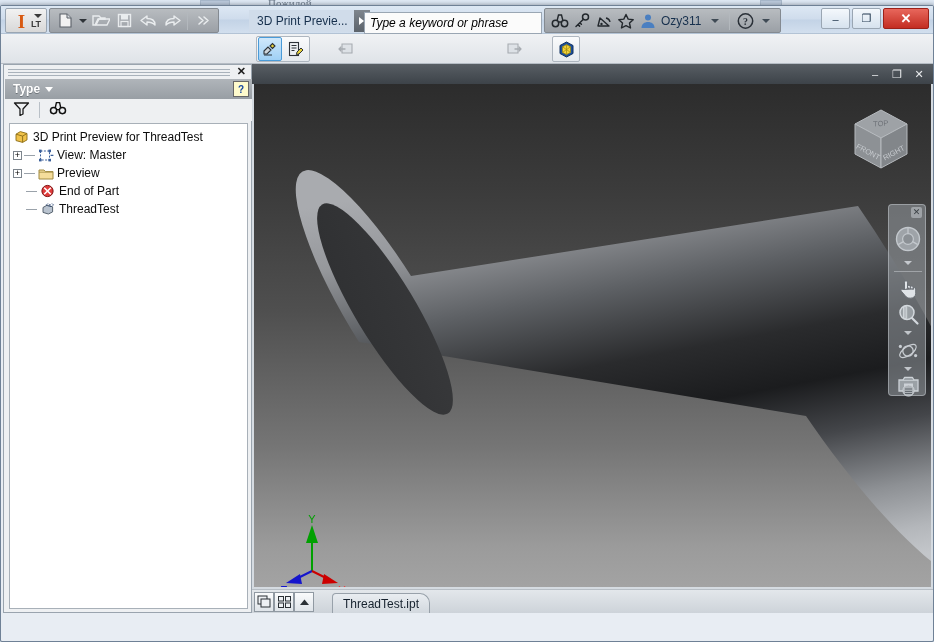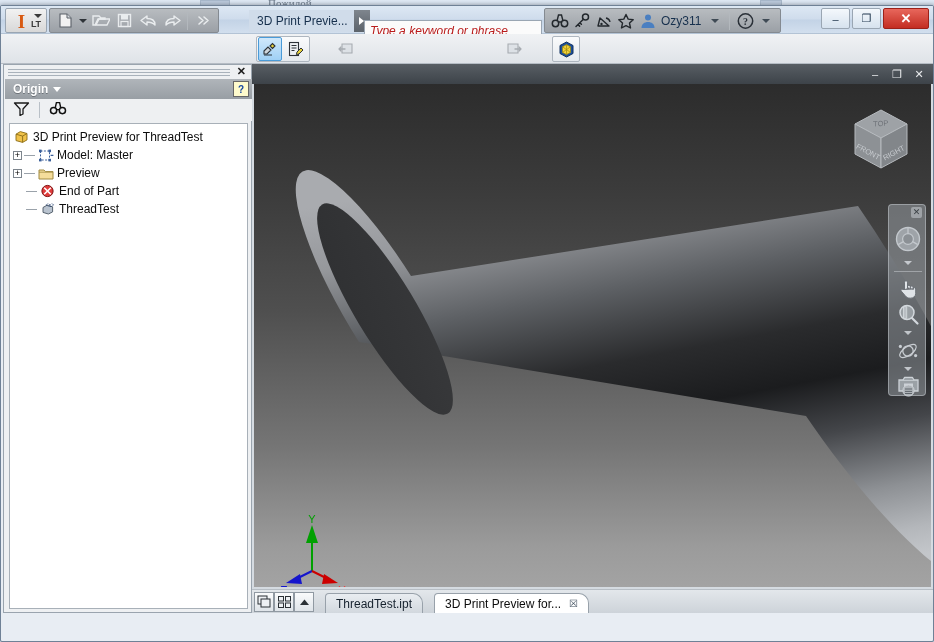--- a/index.html
+++ b/index.html
@@ -90,23 +90,23 @@
   }
   .doc-title .name {
     background: #d0dcea; padding: 2px 6px 2px 8px; font-size: 12px; color: #17304d;
     height: 22px; line-height: 18px;
   }
   .doc-title .arrow {
     width: 16px; height: 22px; background: linear-gradient(#7e858d,#5c636b);
     display:flex; align-items:center; justify-content:center;
   }
   .search-box {
-    position: absolute; left: 363px; top: 14px; width: 178px; height: 22px;
+    position: absolute; left: 363px; top: 6px; width: 178px; height: 22px;
     background: #fbfbfb; border: 1px solid #9aa6b3;
-    font-style: italic; color: #b91c1c; font-size: 12px;
+    font-style: italic; color: #000000; font-size: 12px;
     padding: 3px 0 0 5px;
   }
   .tb-right {
     position: absolute; left: 543px; top: 2px; height: 25px;
     background: linear-gradient(#b8bcc0,#9ba0a6);
     border: 1px solid #848a91; border-radius: 2px;
     display: flex; align-items: center; padding: 0 4px;
   }
   .tb-right .ic { width: 22px; height: 21px; display:flex; align-items:center; justify-content:center; }
   .tb-right .uname { font-size: 12px; color: #17304d; padding: 0 4px 0 2px; }
@@ -276,21 +276,21 @@
     width: 20px; height: 20px; margin-bottom:1px;
     border:1px solid #9099a2; background: linear-gradient(#fafbfc,#dfe4e9);
     display:flex;align-items:center;justify-content:center;
   }
   .dtab {
     height: 20px; margin-bottom:0; padding: 4px 10px;
     display:flex; align-items:center; font-size:12px; color:#16222e;
     border:1px solid #98a1aa; border-bottom:none;
     border-radius: 4px 10px 0 0;
     background: linear-gradient(#e9edf1,#d2d8de);
-    margin-left: 11px;
+    margin-left: 18px;
   }
   .dtab.active { background: #ffffff; color:#0d0d0d; }
   .dtab .xmark { margin-left:8px; font-size:10px; color:#41505f; }
 
   
   .statusbar {
     position:absolute; left:0; bottom:0; width:932px; height:28px;
     background: linear-gradient(#f2f4f6,#dcdfe3);
     border-top:1px solid #b7bec5;
     display:flex; align-items:center;
@@ -486,21 +486,21 @@
 
     <div class="browser">
       <div class="grip">
           <i></i>
           <i></i>
           <i></i>
         </div>
       <div class="grip-x">✕</div>
 
       <div class="browser-head">
-        <div class="t">Origin</div>
+        <div class="t">Type</div>
         <div class="dcaret"></div>
         <div class="helpic">?</div>
       </div>
 
       <div class="browser-tools">
         <div>
           <svg width="17" height="15" viewBox="0 0 17 15">
               <path d="M1.5 2h14l-5.5 6v5l-3 1.5V8z" fill="none" stroke="#1b1b1b" stroke-width="1.3" stroke-linejoin="round"></path>
             </svg>
         </div>
@@ -533,21 +533,21 @@
           <span class="ticon">
             <svg width="16" height="13" viewBox="0 0 16 13">
                 <rect x="2.5" y="2" width="9" height="9" fill="none" stroke="#3b5f9a" stroke-width="1" stroke-dasharray="2 1.4"></rect>
                 <rect x="1" y=".6" width="2.6" height="2.6" fill="#3b5f9a"></rect>
                 <rect x="10.4" y=".6" width="2.6" height="2.6" fill="#3b5f9a"></rect>
                 <rect x="1" y="9.8" width="2.6" height="2.6" fill="#3b5f9a"></rect>
                 <rect x="10.4" y="9.8" width="2.6" height="2.6" fill="#3b5f9a"></rect>
                 <path d="M12.6 6.4h2.8" stroke="#3b5f9a" stroke-width="1.2"></path>
               </svg>
           </span>
-          <span class="tlabel">Model: Master</span>
+          <span class="tlabel">View: Master</span>
         </div>
 
         <div class="trow">
           <span class="tplus">+</span>
           <span class="tline"></span>
           <span class="ticon">
             <svg width="16" height="13" viewBox="0 0 16 13">
                 <path d="M1 3h5l1.4 1.6H15V12H1z" fill="#f5dd9b" stroke="#a08a42" stroke-width="1" stroke-linejoin="round"></path>
                 <path d="M1 5.2h14" stroke="#a08a42" stroke-width=".8"></path>
               </svg>
@@ -737,21 +737,17 @@
           </svg>
       </div>
       <div class="dt-iconbtn">
         <svg width="13" height="10" viewBox="0 0 13 10">
             <path d="M6.5 2.5L11 8H2z" fill="#2b3136"></path>
           </svg>
       </div>
       <div class="dtab">
         <span>ThreadTest.ipt</span>
       </div>
-      <div class="dtab active">
-        <span>3D Print Preview for...</span>
-        <span class="xmark">☒</span>
-      </div>
     </div>
 
 
   </div>
 </div>
 
 </body></html>

